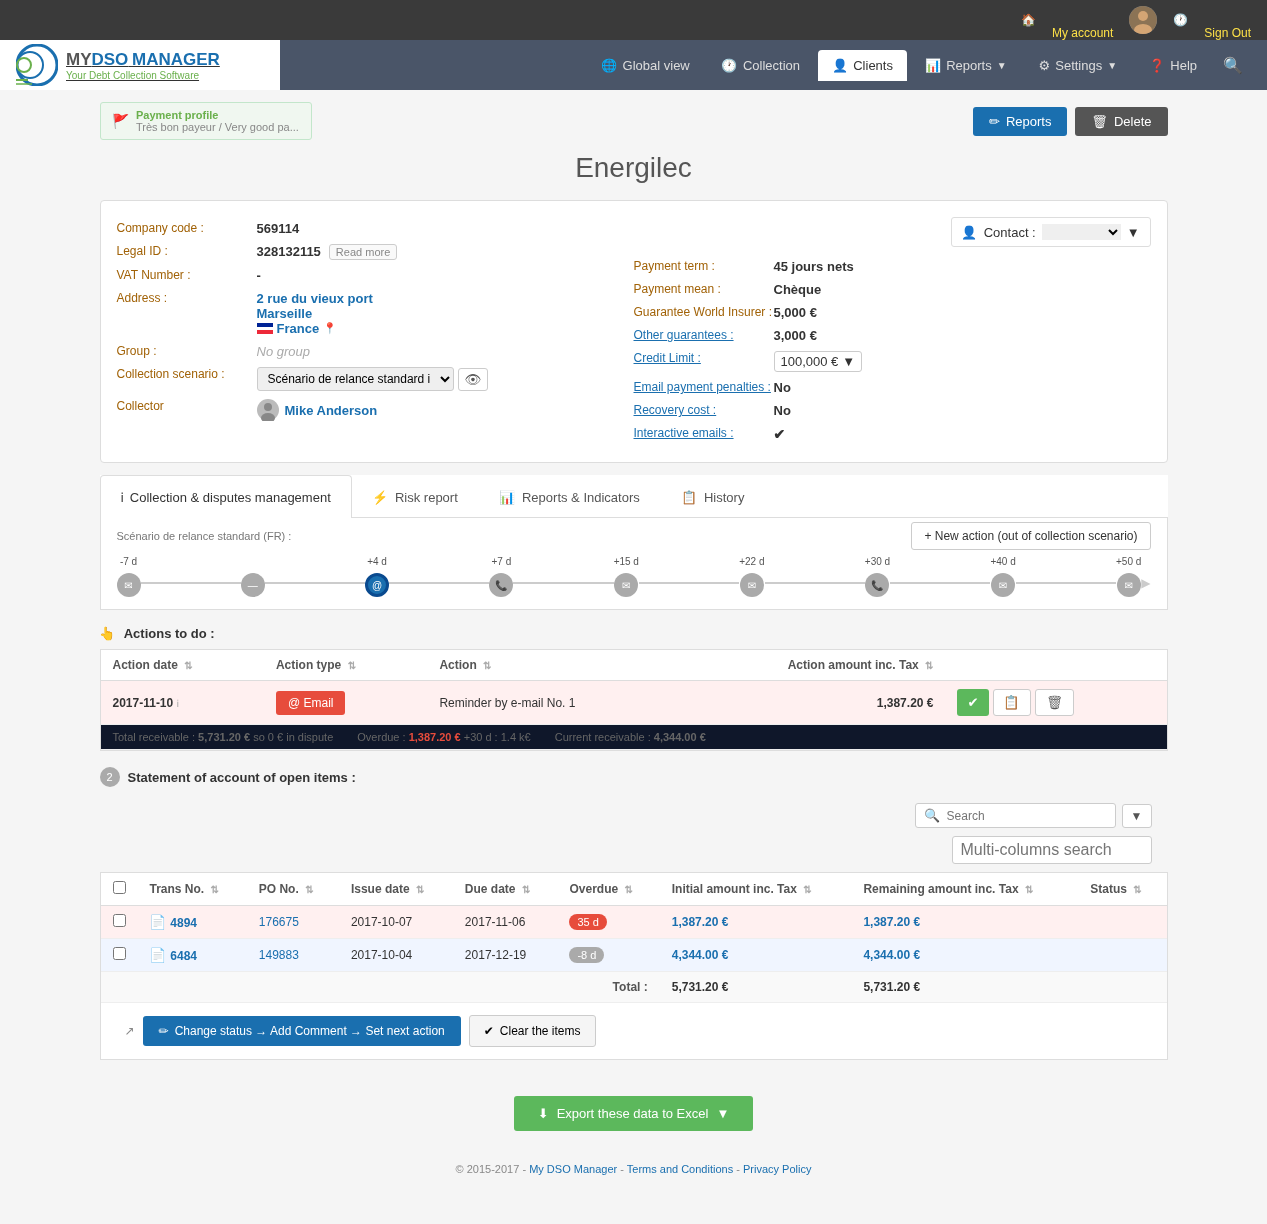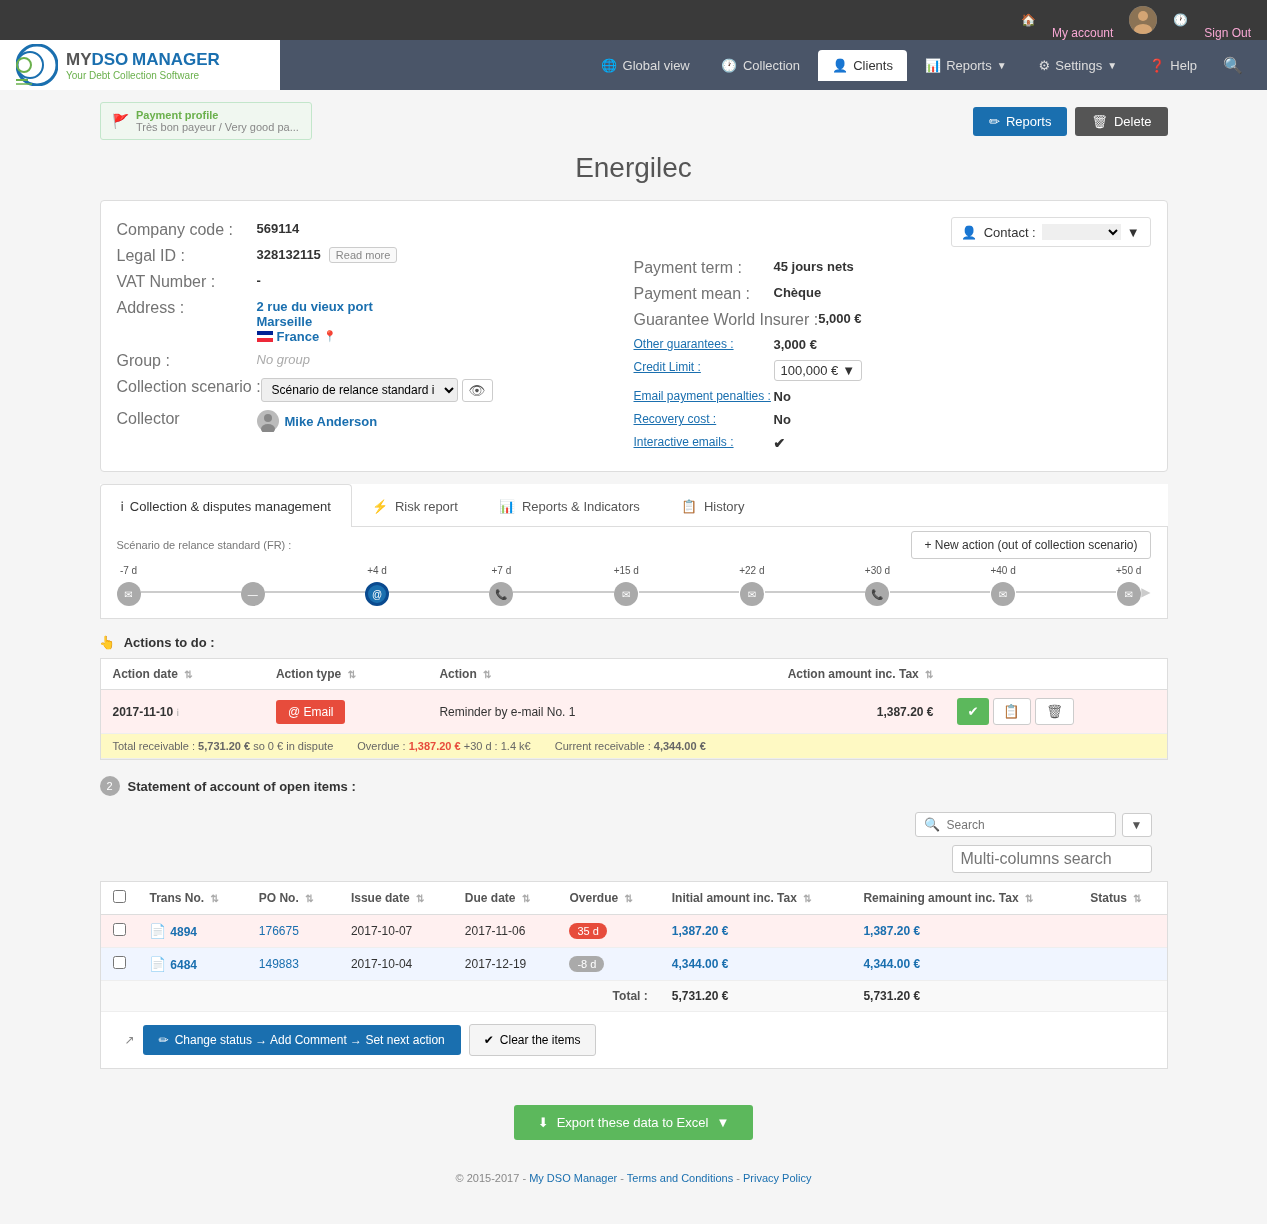--- a/index.html
+++ b/index.html
@@ -1,21 +1,21 @@
 <!DOCTYPE html>
 <html><head>
   <meta charset="utf-8">
   <style>
     * { box-sizing: border-box; margin: 0; padding: 0; }
     body { font-family: Arial, sans-serif; font-size: 13px; background: #f5f5f5; color: #333; }
 
     
     .top-bar { background: #3a3a3a; display: flex; align-items: center; justify-content: flex-end; padding: 4px 16px; height: 40px; }
     .top-bar-links { display: flex; align-items: center; gap: 16px; color: #ccc; font-size: 12px; }
-    .top-bar-links a { color: #f9a8d4; text-decoration: none; margin-top: 25px; }
+    .top-bar-links a { color: #fde047; text-decoration: none; margin-top: 25px; }
     .avatar { width: 28px; height: 28px; border-radius: 50%; background: #888; display: inline-block; overflow: hidden; }
 
     .nav-bar { background: #4a5568; display: flex; align-items: center; padding: 0 16px; height: 50px; }
     .logo-area { background: white; width: 280px; height: 100%; display: flex; align-items: center; padding: 8px 16px; margin-left: -16px; }
     .nav-links { display: flex; align-items: center; gap: 4px; margin-left: auto; }
     .nav-link { color: #ddd; text-decoration: none; padding: 8px 14px; font-size: 13px; border-radius: 3px; display: flex; align-items: center; gap: 5px; cursor: pointer; }
     .nav-link.active { background: white; color: #333; border-radius: 4px 4px 0 0; }
     .nav-link .arrow { font-size: 10px; }
     .nav-search { color: #ddd; padding: 8px; cursor: pointer; font-size: 16px; }
 
@@ -33,21 +33,21 @@
     .btn-primary { background: #1a6faf; color: white; }
     .btn-dark { background: #555; color: white; }
 
     
     .company-title { text-align: center; font-size: 28px; font-weight: 300; color: #555; margin: 12px 0 16px; }
 
     
     .company-details-card { background: white; border: 1px solid #ddd; border-radius: 4px; padding: 16px; margin-bottom: 12px; }
     .details-grid { display: grid; grid-template-columns: 1fr 1fr; gap: 0; }
     .detail-row { display: flex; padding: 4px 0; align-items: flex-start; }
-    .detail-label { color: #737373; min-width: 140px; font-size: 16px; }
+    .detail-label { color: #a16207; min-width: 140px; font-size: 12px; }
     .detail-value { color: #333; font-weight: bold; font-size: 13px; }
     .detail-value.blue { color: #1a6faf; }
     .read-more { color: #888; font-size: 11px; border: 1px solid #ccc; padding: 1px 6px; border-radius: 3px; margin-left: 8px; cursor: pointer; background: #f9f9f9; }
     .contact-box { border: 1px solid #ddd; border-radius: 3px; padding: 6px 10px; display: flex; align-items: center; gap: 6px; width: 200px; }
     .contact-box select { border: none; outline: none; font-size: 12px; flex: 1; }
     .credit-limit-select { display: inline-flex; align-items: center; gap: 4px; border: 1px solid #ccc; border-radius: 3px; padding: 2px 6px; background: white; }
     .inline-select { border: none; outline: none; font-size: 12px; }
     .flag-img { width: 16px; height: 11px; background: linear-gradient(#002395 33%, white 33%, white 66%, #ED2939 66%); display: inline-block; }
     .location-pin { color: #1a6faf; font-size: 11px; }
     .scenario-select { border: 1px solid #ccc; border-radius: 3px; padding: 3px 6px; font-size: 12px; max-width: 220px; }
@@ -132,21 +132,21 @@
           <ellipse cx="14" cy="24" rx="9" ry="6" fill="#d4a574"></ellipse>
         </svg>
     </div>
     <span>🕐</span>
     <a>Sign Out</a>
   </div>
 </div>
 
 <div class="nav-bar">
   <div class="logo-area">
-    <div style="display:flex;align-items:center;gap:8px;">
+    <div style="display:flex;align-items:center;gap:8px;text-decoration:underline;">
       <svg width="42" height="42" viewBox="0 0 42 42">
         <circle cx="21" cy="21" r="20" fill="none" stroke="#1a6faf" stroke-width="3"></circle>
         <circle cx="14" cy="21" r="13" fill="none" stroke="#1a6faf" stroke-width="2"></circle>
         <circle cx="8" cy="21" r="7" fill="none" stroke="#6ab04c" stroke-width="2"></circle>
         <line x1="0" y1="36" x2="12" y2="36" stroke="#6ab04c" stroke-width="2"></line>
         <line x1="0" y1="40" x2="16" y2="40" stroke="#6ab04c" stroke-width="1.5"></line>
         <line x1="0" y1="44" x2="10" y2="44" stroke="#6ab04c" stroke-width="1"></line>
       </svg>
       <div>
         <span style="font-size:17px;font-weight:bold;color:#555;">MY</span><span style="font-size:17px;font-weight:bold;color:#1a6faf;">DSO</span> <span style="font-size:17px;font-weight:bold;color:#1a6faf;">MANAGER</span>
@@ -435,21 +435,21 @@
             <td style="text-align:right;font-weight:bold;">1,387.20 €</td>
             <td>
               <div class="action-btns">
                 <button class="btn-sm-success">✔</button>
                 <button class="btn-sm-default">📋</button>
                 <button class="btn-sm-danger">🗑</button>
               </div>
             </td>
           </tr>
           <tr>
-            <td colspan="5" style="padding:6px 12px;background:#fef9c3;border-top:1px solid #eee;">
+            <td colspan="5" style="padding:6px 12px;background:#0f172a;border-top:1px solid #eee;">
               <div style="display:flex;gap:24px;font-size:11px;color:#666;">
                 <span>
                   <span>Total receivable :</span>
                   <strong>5,731.20 €</strong>
                   <span>so 0 € in dispute</span>
                 </span>
                 <span>
                   <span>Overdue :</span>
                   <strong style="color:#e74c3c;">1,387.20 €</strong>
                   <span>+30 d : 1.4 k€</span>

